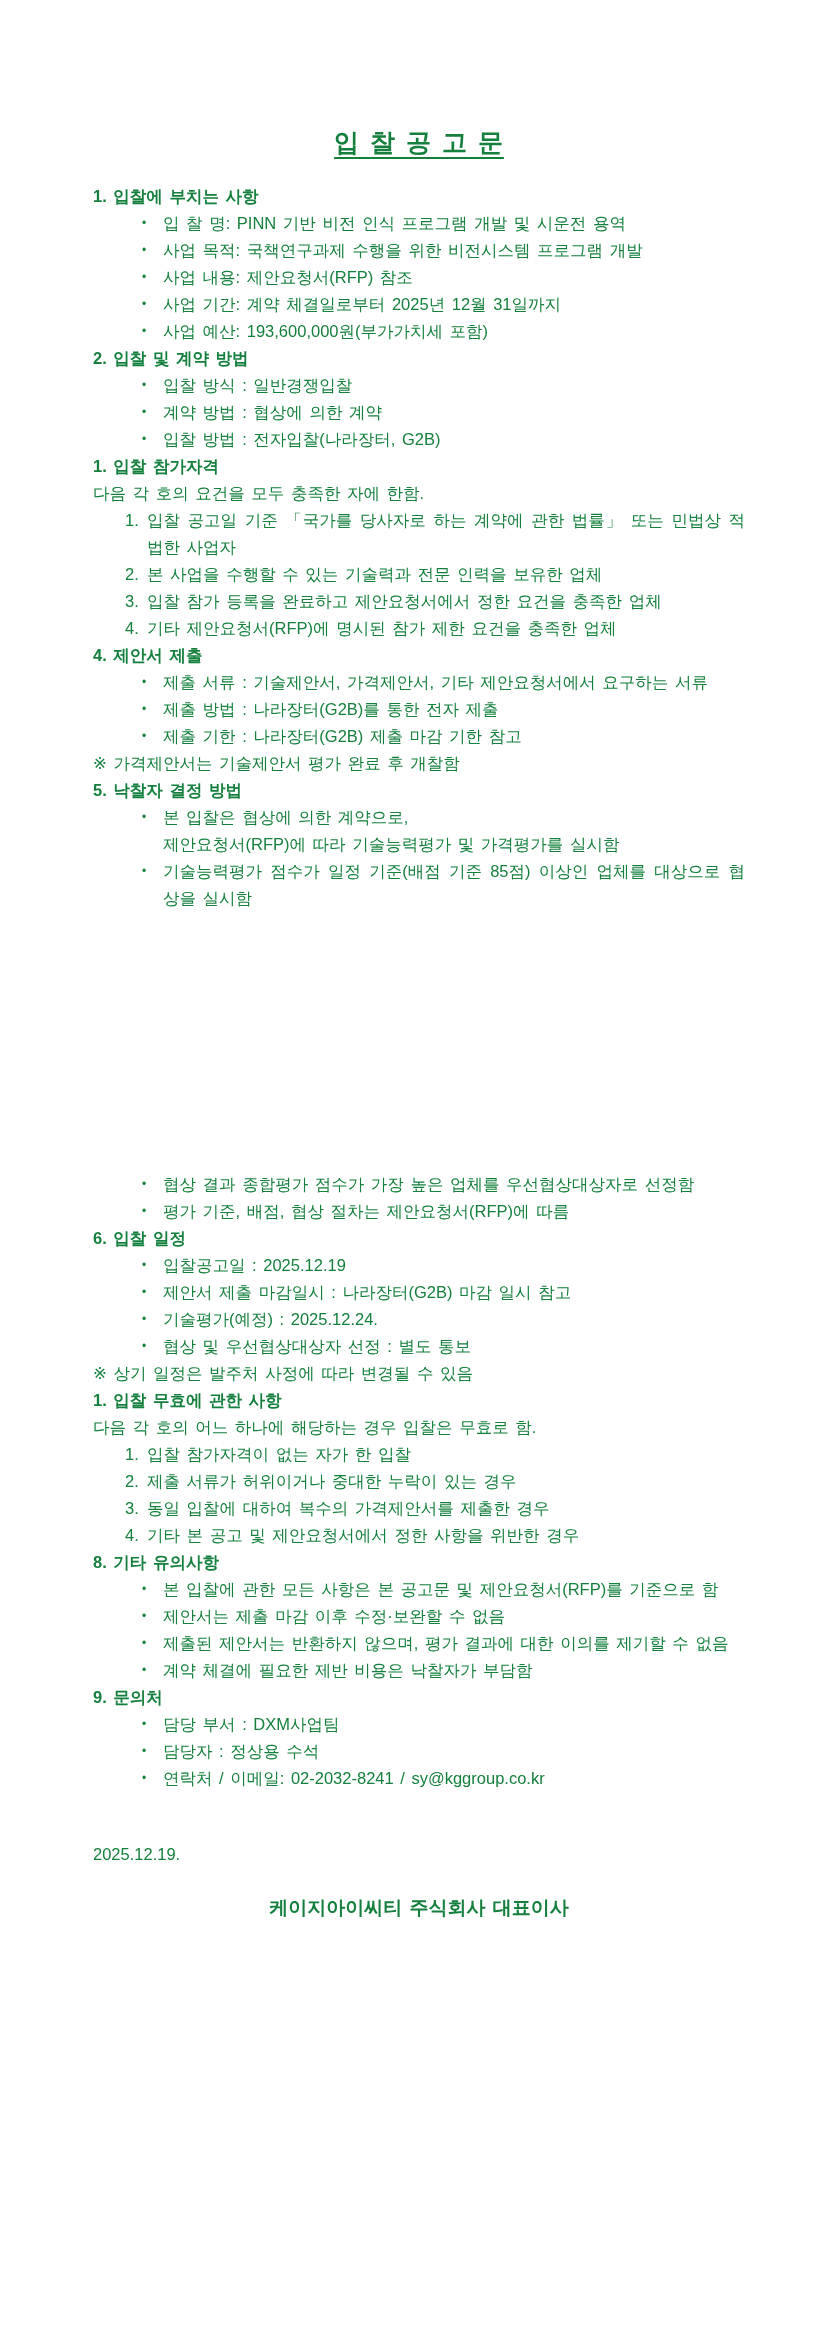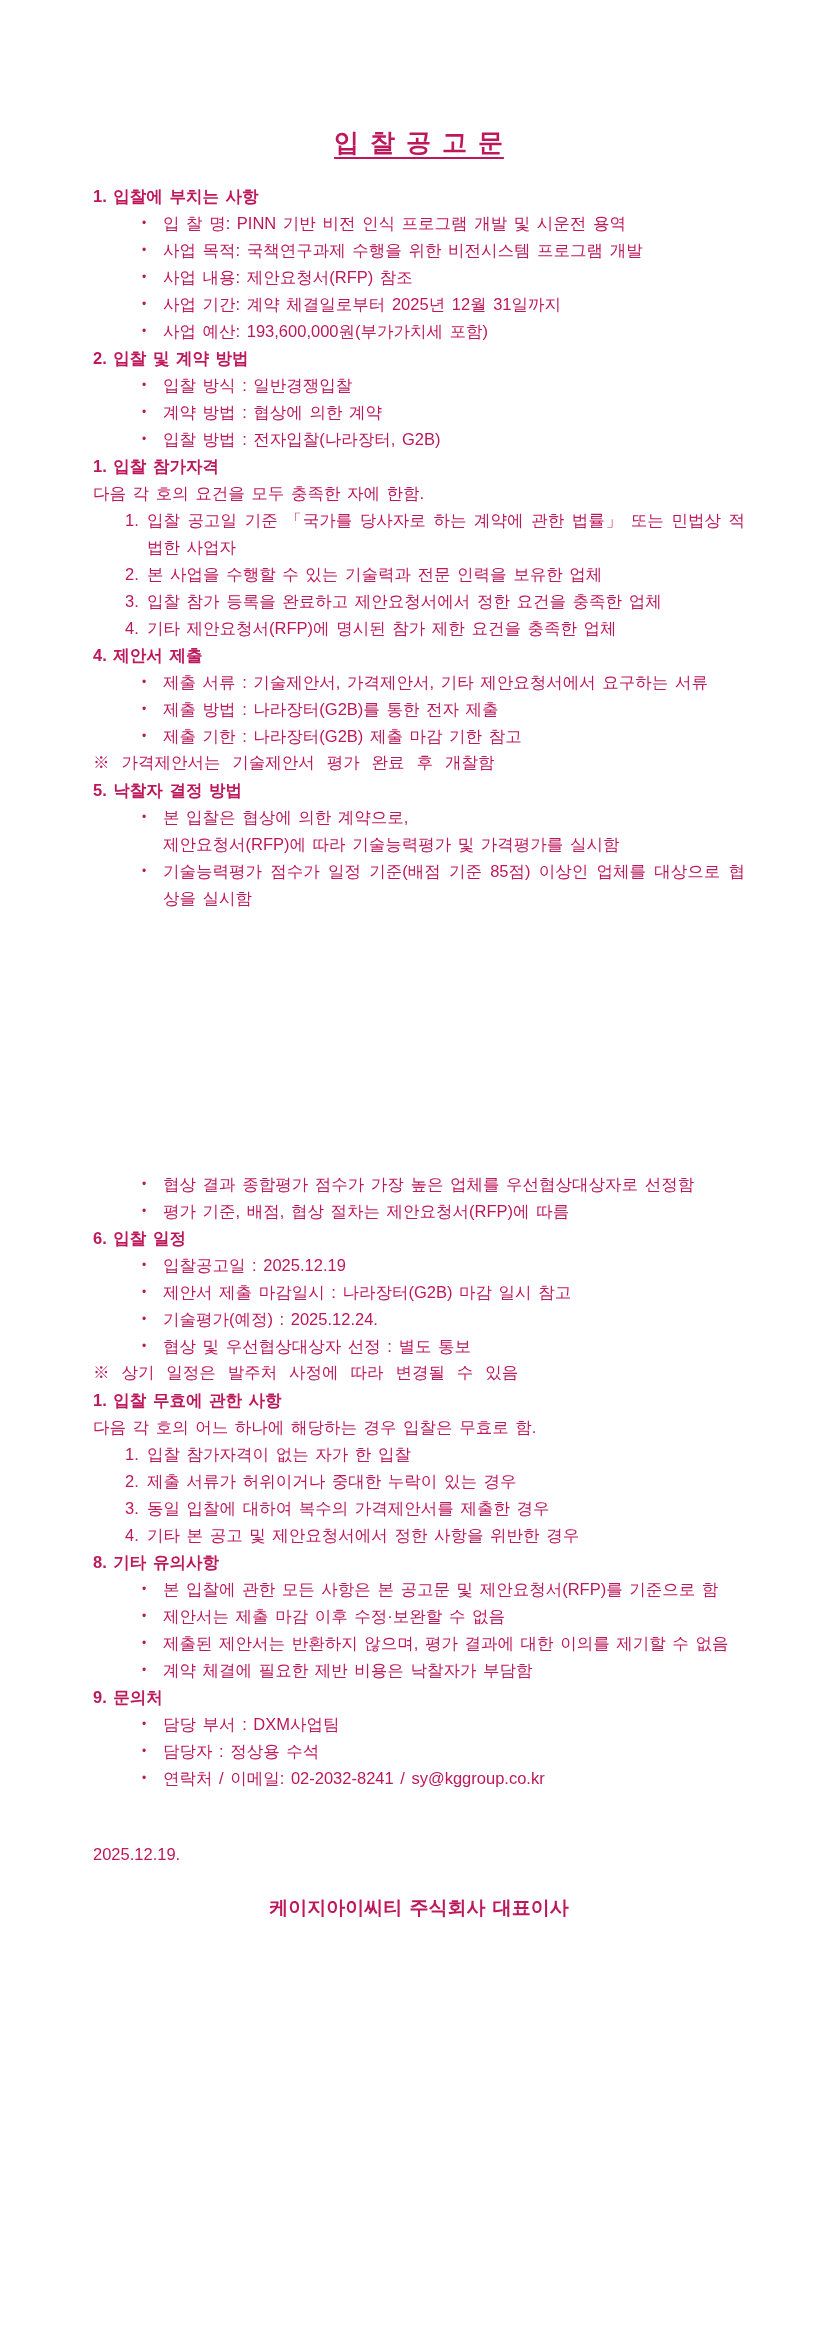--- a/index.html
+++ b/index.html
@@ -2,34 +2,34 @@
 <html><head>
 <meta charset="utf-8">
 <style>
   html,body{margin:0;padding:0;background:#ffffff;}
   body{width:826px;height:2336px;position:relative;}
   .doc{
     box-sizing:border-box;
     width:826px;height:2100px;
     padding:126px 81px 0 93px;
     font-family:"Liberation Sans","DejaVu Sans",sans-serif;
-    font-size:16.5px;line-height:27px;color:#be185d;
+    font-size:16.5px;line-height:27px;color:#15803d;
     word-spacing:2px;
   }
   .title{
     font-size:25px;font-weight:700;line-height:33px;
     text-align:center;letter-spacing:1px;
     text-decoration:underline;text-underline-offset:6px;
     margin:0;
   }
   .section{}
   .section.first{margin-top:24px;}
   .heading{font-size:16.5px;font-weight:700;margin:0;line-height:27px;}
   .intro{margin:0;}
-  .note{margin:0;font-family:Liberation Mono, monospace;}
+  .note{margin:0;}
   ul.bullets,ol.numbered{list-style:none;margin:0;padding:0;}
   ul.bullets{margin-left:49px;}
   ol.numbered{margin-left:32px;}
   ul.bullets>li,ol.numbered>li{display:flex;align-items:flex-start;}
   .b-marker{flex:0 0 21px;font-size:12px;line-height:27px;}
   .n-marker{flex:0 0 22px;line-height:27px;}
   .li-text{flex:1;text-align:justify;}
   .pagebreak{height:259px;}
   .footer-date{margin-top:49px;}
   .footer-signer{margin-top:26px;text-align:center;font-weight:700;font-size:19px;}

